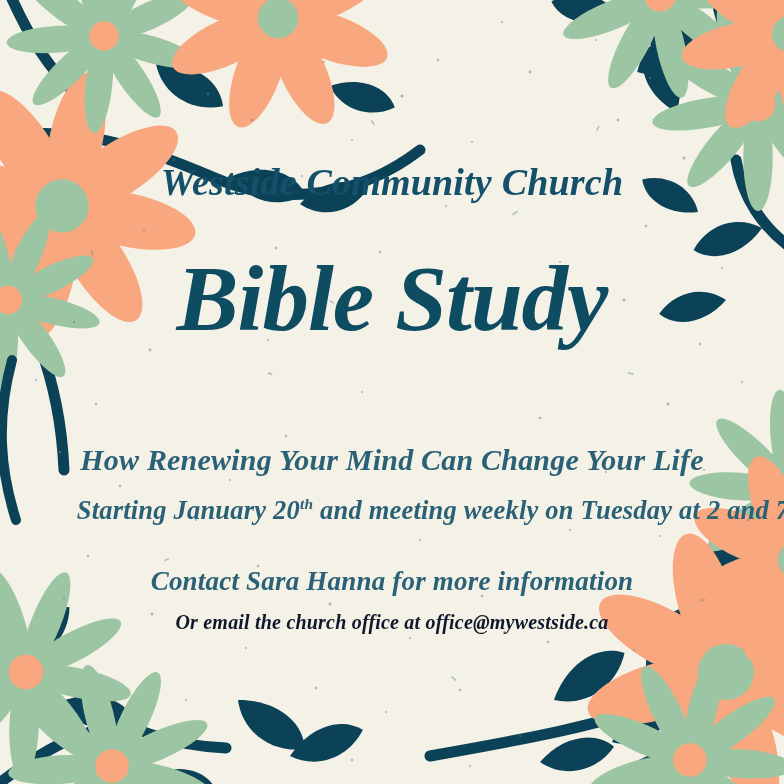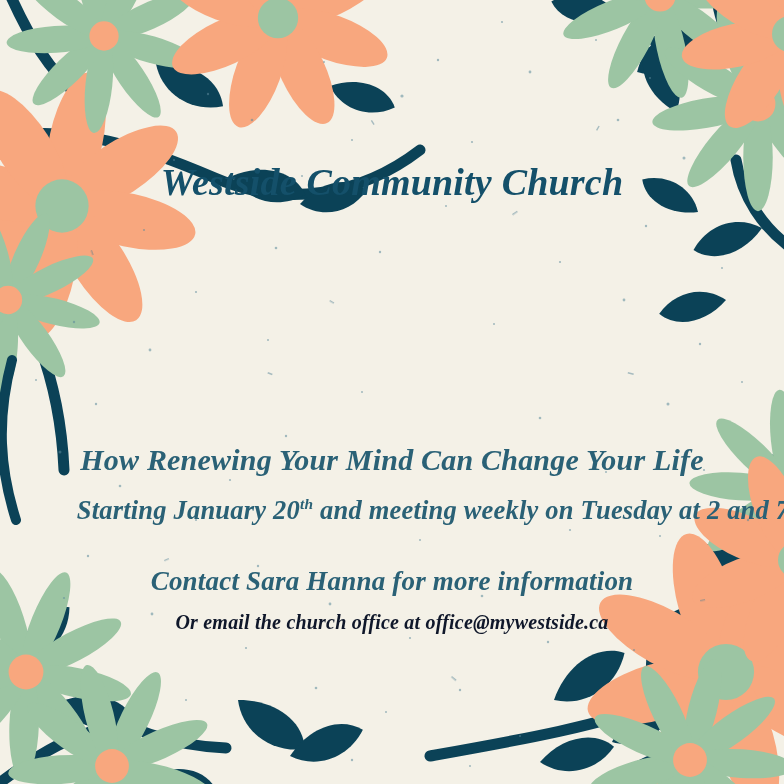--- a/index.html
+++ b/index.html
@@ -331,20 +331,21 @@
       <rect x="596" y="130" width="5" height="1.4" transform="rotate(-60 596 130)"></rect>
       <rect x="330" y="300" width="5" height="1.4" transform="rotate(30 330 300)"></rect>
     </g>
   </svg>
 
   <div id="text-layer">
 
     <div id="org-name" class="tx">Westside Community Church</div>
 
     <div id="main-title" class="tx">
+      <span class="l2">Bible Study</span>
     </div>
 
     <div id="tagline" class="tx">How Renewing Your Mind Can Change Your Life</div>
 
     <div id="schedule" class="tx">
       <span>Starting January 20</span><sup>th</sup><span> and meeting weekly on Tuesday at 2 and 7</span>
     </div>
 
     <div id="contact" class="tx">Contact Sara Hanna for more information</div>
 

